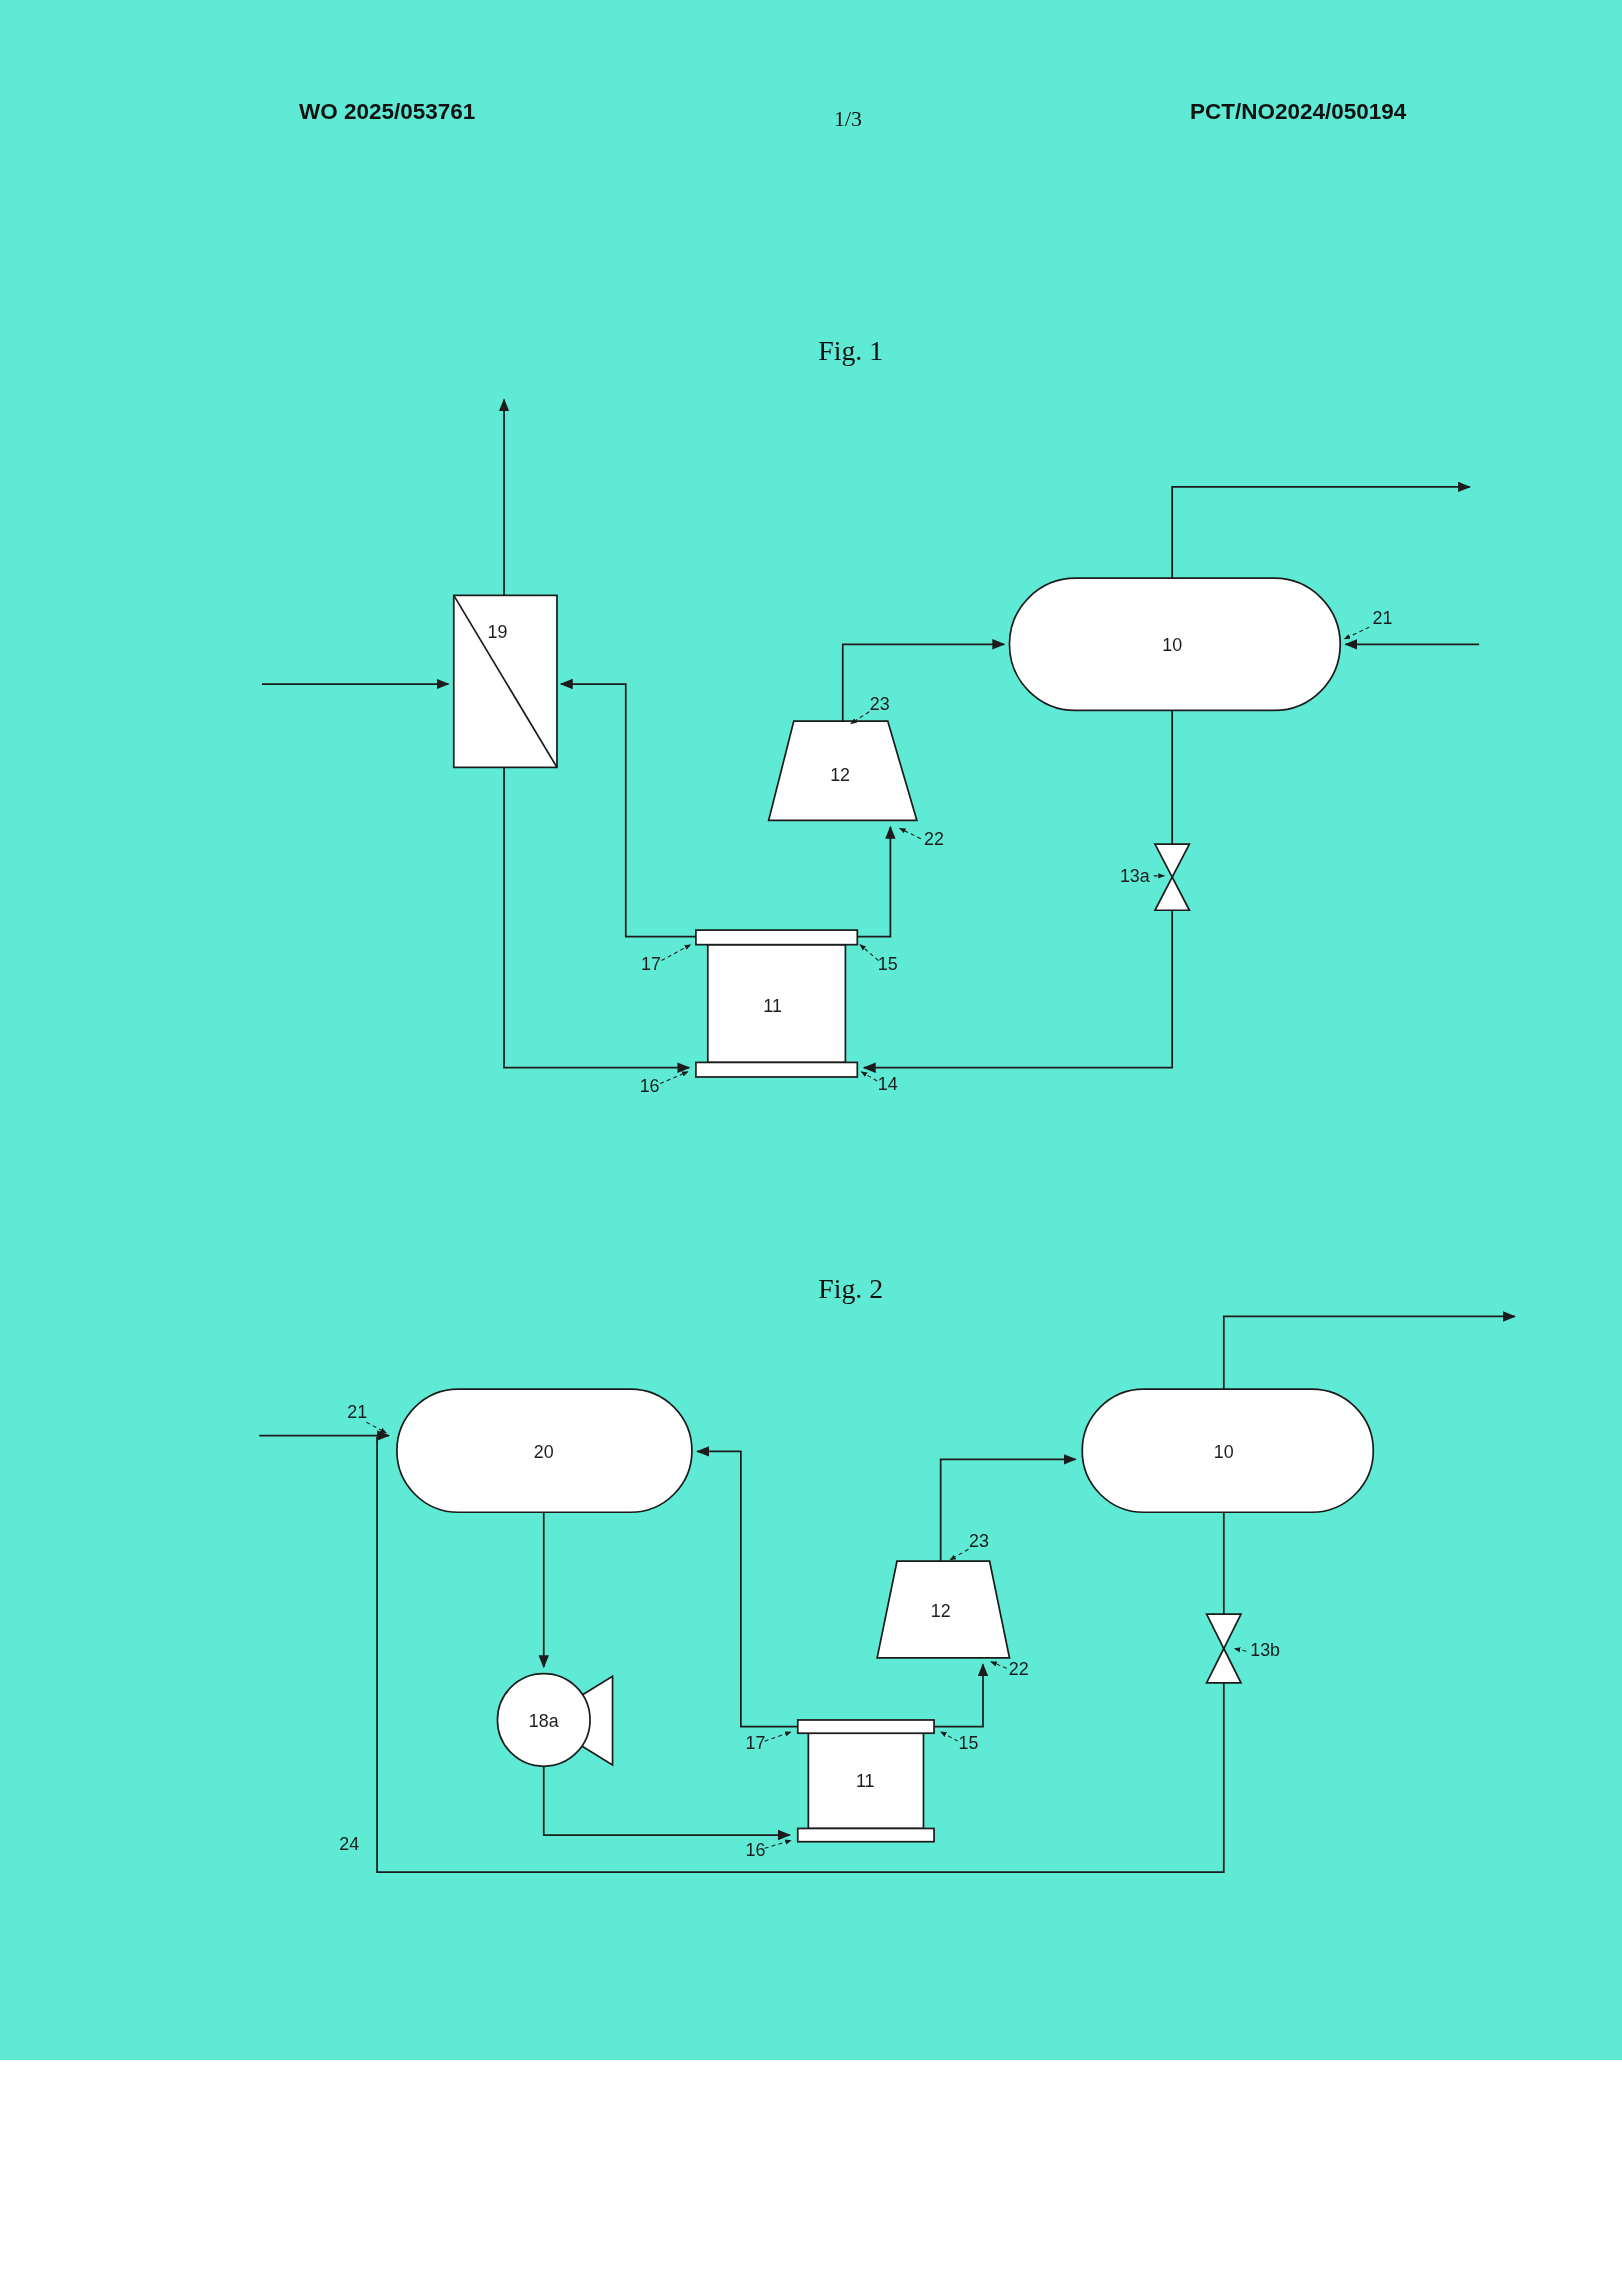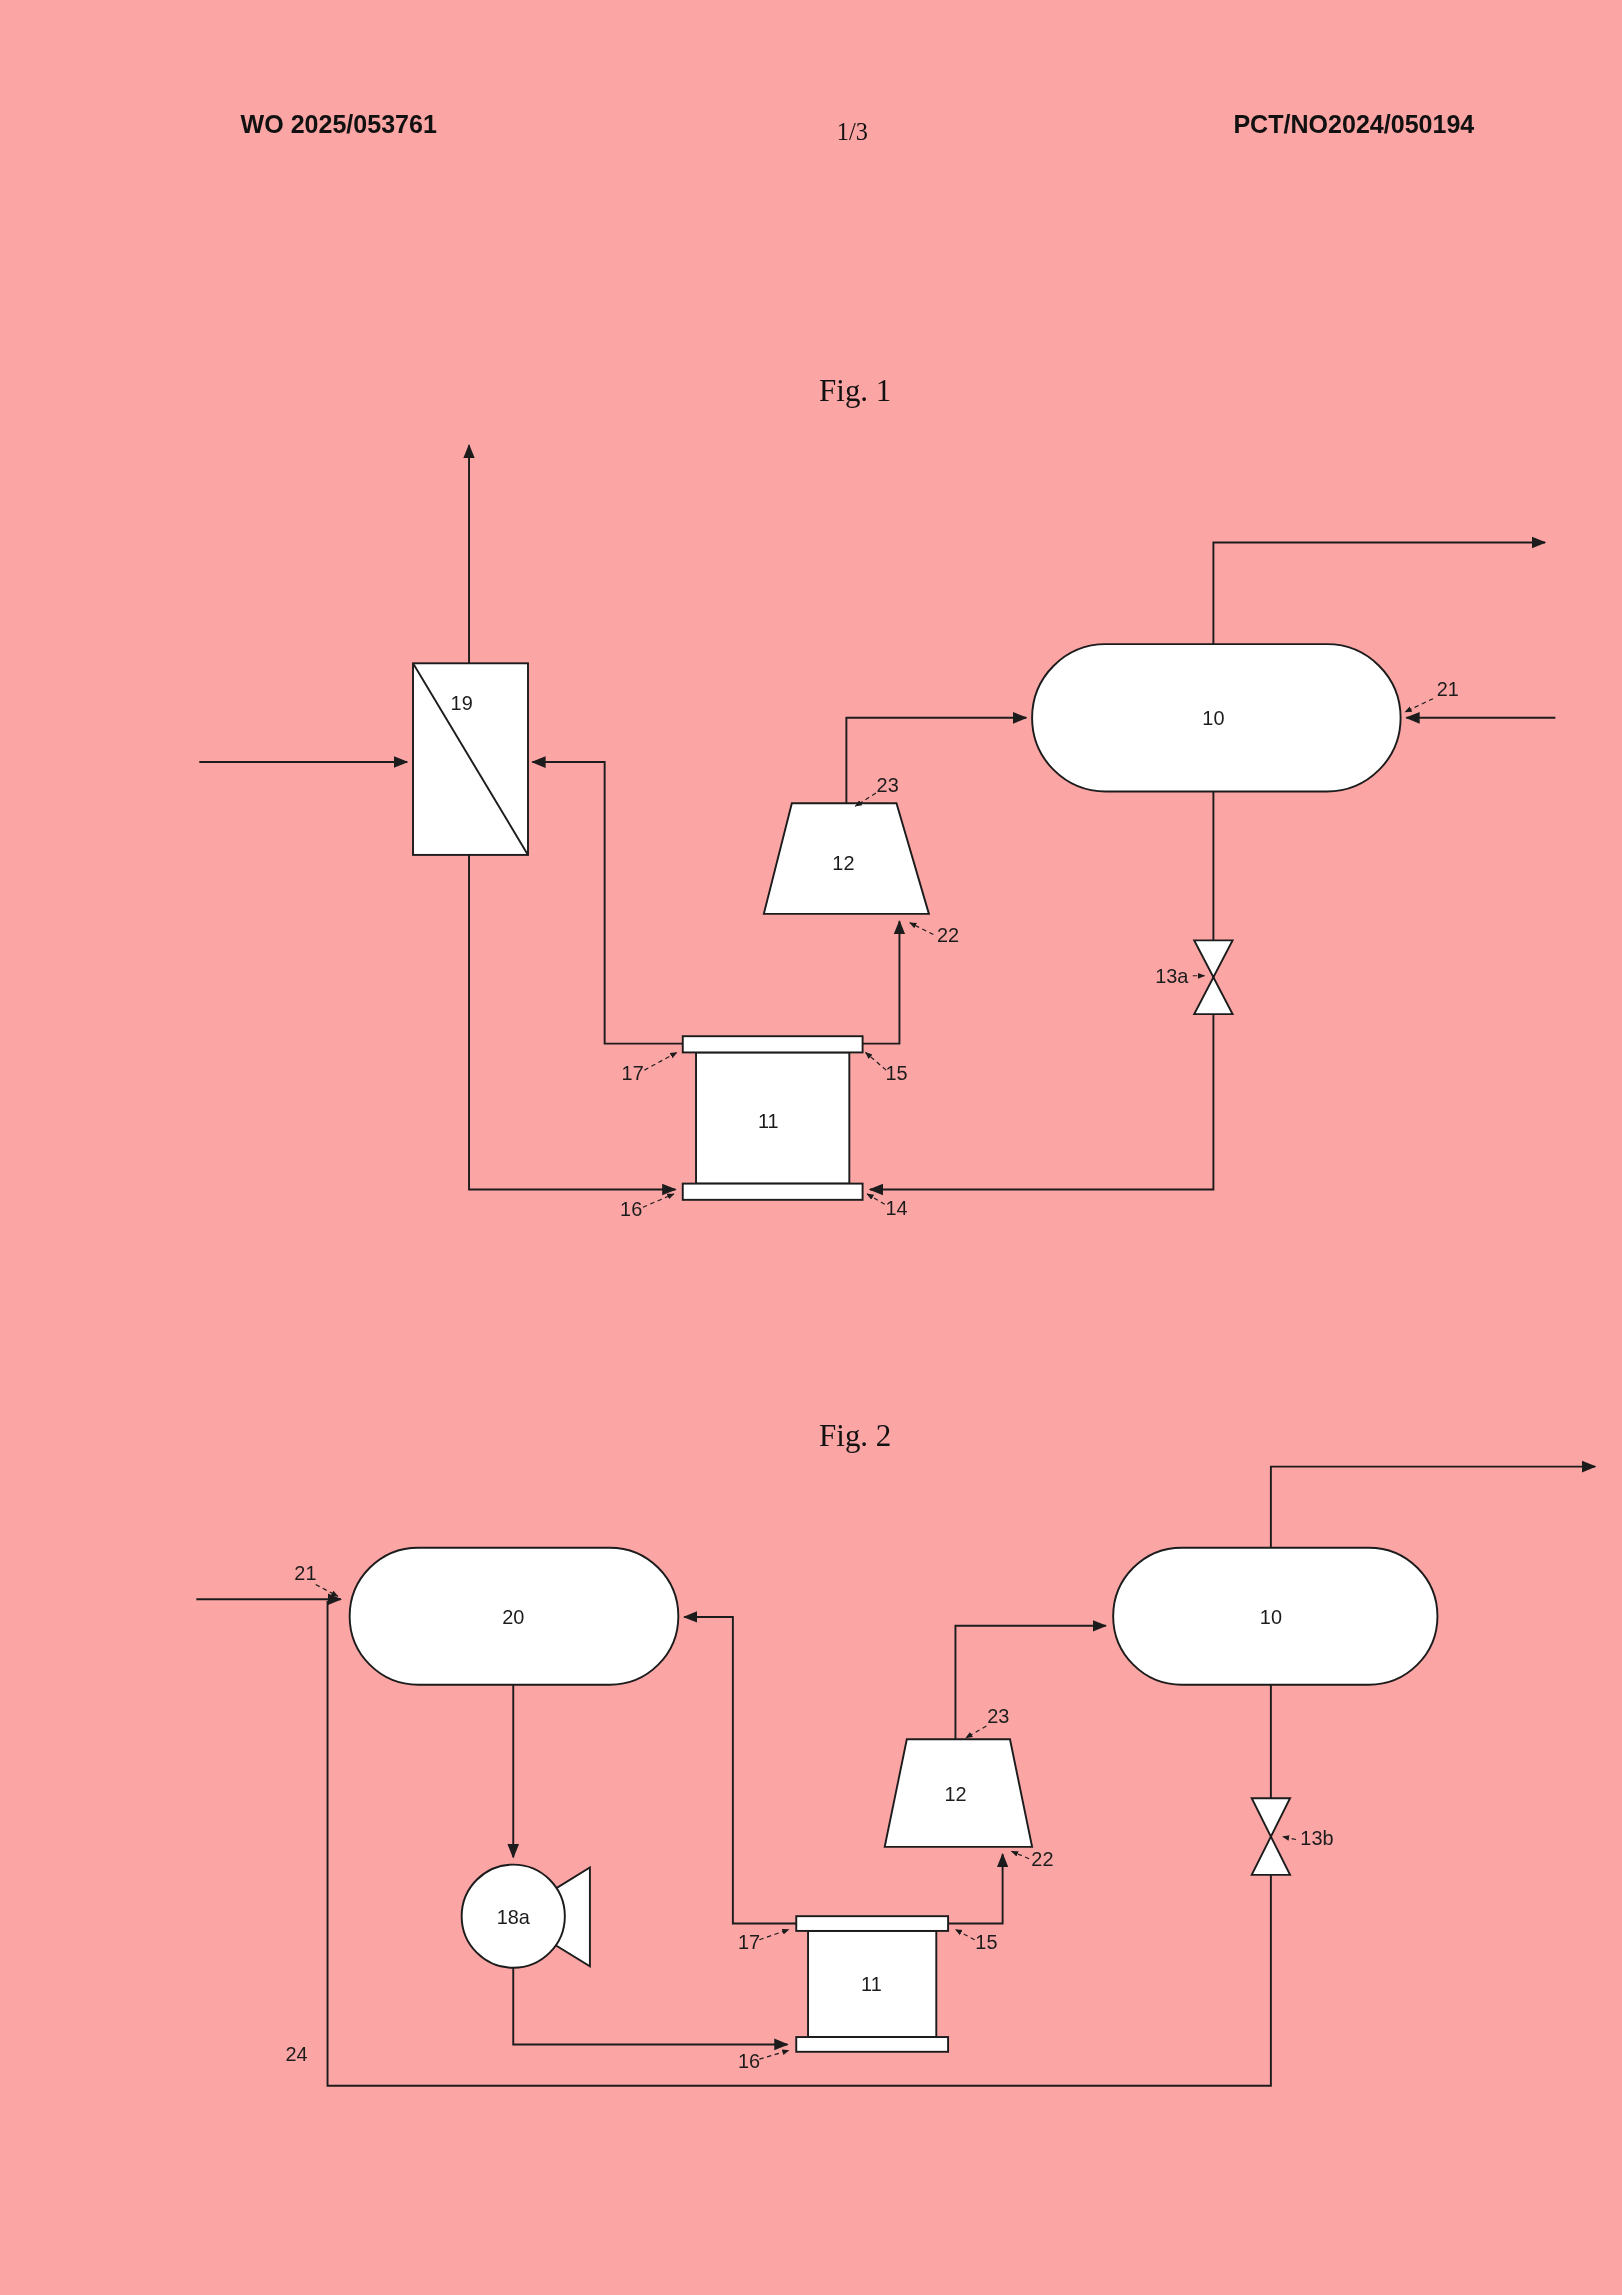--- a/index.html
+++ b/index.html
@@ -1,19 +1,19 @@
 <!DOCTYPE html>
 <html style="font-size:10.5px"><head>
 <meta charset="utf-8">
 <style>
   html, body { margin: 0; padding: 0; background: #ffffff; }
   .page {
     width: 1622px;
-    height: 2295px;
-    background: #fca5a5;
+    height: 2060px;
+    background: #5eead4;
     position: relative;
     overflow: hidden;
   }
   svg.sheet { width: 100%; height: 100%; display: block; }
 
   .pline  { fill: none; stroke: #1c1c1c; stroke-width: 1.3; }
   .shape  { fill: #ffffff; stroke: #1c1c1c; stroke-width: 1.3; }
   .leader { fill: none; stroke: #1c1c1c; stroke-width: 0.8; stroke-dasharray: 3 2.4; }
 
   .lbl {

